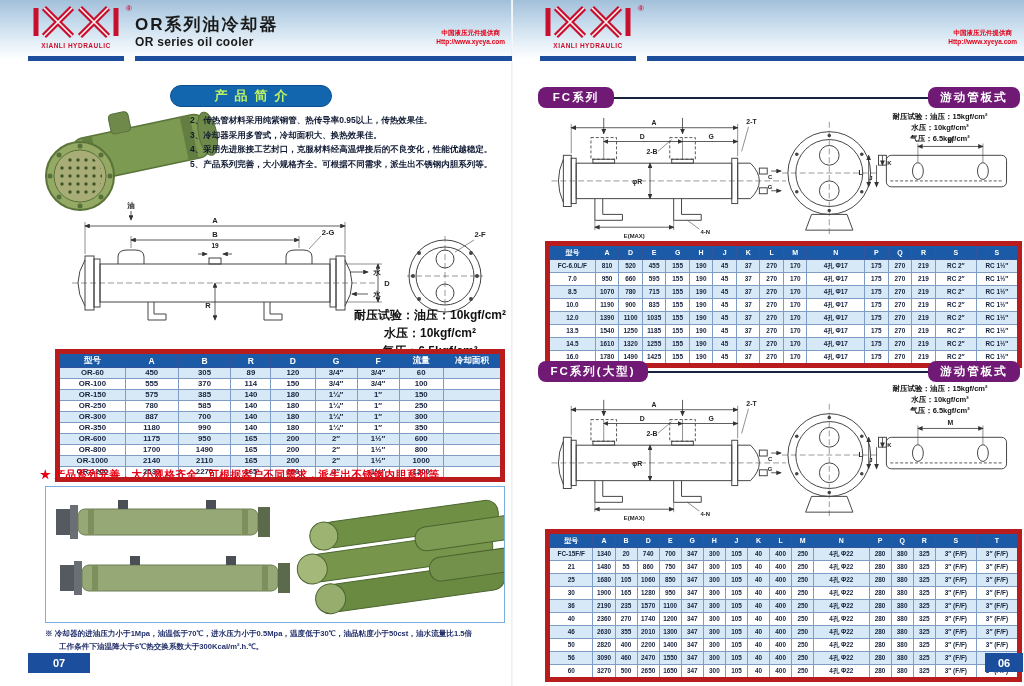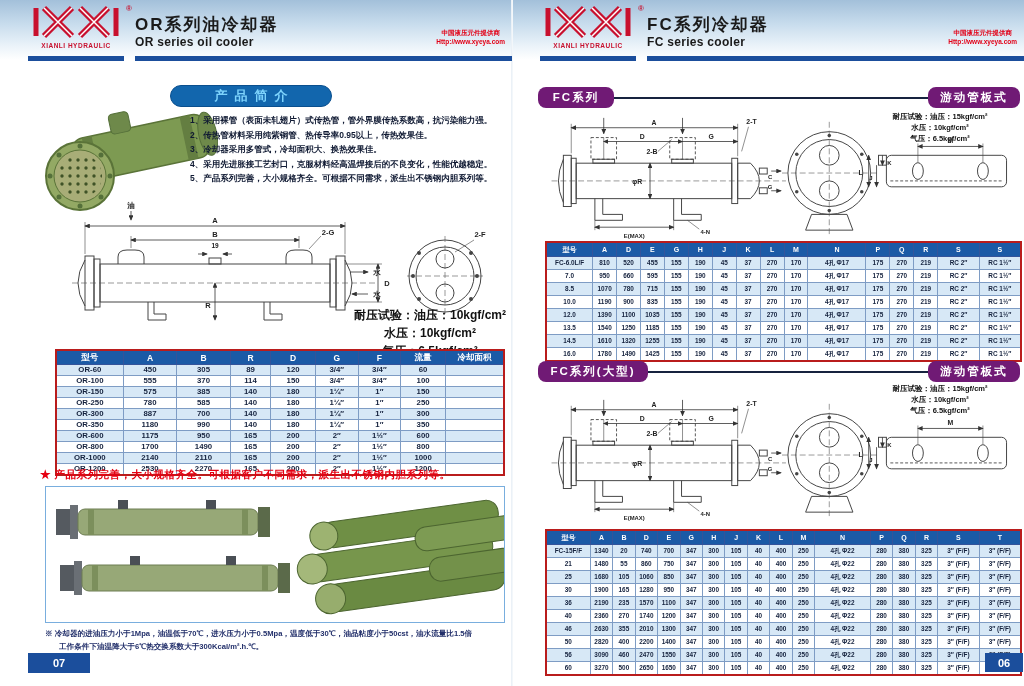--- a/index.html
+++ b/index.html
@@ -13,30 +13,30 @@
   .logo-text{position:absolute;left:0;top:37px;width:96px;text-align:center;color:#c8102e;font-size:6.5px;font-weight:bold;letter-spacing:.5px;}
   .reg{position:absolute;right:-8px;top:-1px;color:#c8102e;font-size:8px;font-weight:bold;}
   .title-block{position:absolute;left:135px;top:16px;}
   .title-cn{font-size:17px;font-weight:bold;color:#1a1a1a;letter-spacing:2px;line-height:1.1;}
   .title-en{font-size:12px;font-weight:bold;color:#1a1a1a;letter-spacing:.3px;}
   .supplier{position:absolute;right:7px;top:28px;text-align:center;color:#e30016;font-size:6.5px;font-weight:bold;line-height:1.4;}
   .bar{position:absolute;top:56px;height:5px;background:#1b4e9c;}
   .bar-short{left:28px;width:96px;} .bar-long{left:135px;width:377px;}
   .photo-main{position:absolute;left:26px;top:92px;width:192px;height:124px;}
   .pill{position:absolute;left:170px;top:85px;width:162px;height:22px;background:#1266ad;border:1px solid #0a4f8e;
-    color:#7dd3fc;font-weight:bold;font-size:13px;letter-spacing:7px;padding-left:7px;border-radius:12px;
+    color:#bef264;font-weight:bold;font-size:13px;letter-spacing:7px;padding-left:7px;border-radius:12px;
     display:flex;align-items:center;justify-content:center;box-sizing:border-box;}
   .intro-list{position:absolute;left:190px;top:114px;width:320px;font-size:8.5px;font-weight:bold;color:#101a33;line-height:1.6;}
   .intro-item{padding-left:1.6em;text-indent:-1.6em;margin-bottom:1px;}
   .tech text{font-family:"Liberation Sans",sans-serif;}
   .drawing-left{position:absolute;left:30px;top:196px;}
   .pressure{position:absolute;font-size:12px;font-weight:bold;color:#111;line-height:1.5;text-align:center;}
   .pressure-left{left:352px;top:306px;width:156px;}
   .table-wrap-or{position:absolute;left:55px;top:349px;width:450px;}
-  .data-table{border-collapse:collapse;width:100%;table-layout:fixed;background:#be185d;border:2px solid #b91c1c;}
+  .data-table{border-collapse:collapse;width:100%;table-layout:fixed;background:#be185d;border:5px solid #b91c1c;}
   .data-table th{background:#1b5aa6;color:#fff;font-weight:bold;border:1px solid #33539a;padding:0;text-align:center;}
   .data-table td{border:1px solid #7e9cc4;color:#14213d;font-weight:bold;padding:0;text-align:center;overflow:hidden;white-space:nowrap;}
   .data-table tbody tr:nth-child(odd){background:#d7e8f6;}
   .data-table tbody tr:nth-child(even){background:#ffffff;}
   #or-table th{height:13px;font-size:8.5px;} #or-table td{height:10px;font-size:7.8px;line-height:1;}
   #or-table th:nth-child(1){width:15%} #or-table th:nth-child(2),#or-table th:nth-child(3){width:12%}
   #or-table th:nth-child(4){width:9%} #or-table th:nth-child(5){width:10%}
   #or-table th:nth-child(6),#or-table th:nth-child(7){width:9.5%}
   #or-table th:nth-child(8){width:10%} #or-table th:nth-child(9){width:13%}
   .highlight{position:absolute;left:40px;top:468px;width:468px;color:#e60012;font-size:10.5px;font-weight:bold;letter-spacing:.5px;}
@@ -118,21 +118,20 @@
         <circle cx="54" cy="114" r="2.5"></circle>
       <circle cx="75" cy="63" r="2.5"></circle>
         <circle cx="33" cy="63" r="2.5"></circle>
       <circle cx="75" cy="105" r="2.5"></circle>
         <circle cx="33" cy="105" r="2.5"></circle>
     </g>
   </svg>
 
   <div class="pill">产品简介</div>
   <div class="intro-list">
-      <div class="intro-item">1、采用裸管（表面未轧翅片）式传热管，管外界膜传热系数高，抗污染能力强。</div>
       <div class="intro-item">2、传热管材料采用纯紫铜管、热传导率0.95以上，传热效果佳。</div>
       <div class="intro-item">3、冷却器采用多管式，冷却面积大、换热效果佳。</div>
       <div class="intro-item">4、采用先进胀接工艺封口，克服材料经高温焊接后的不良变化，性能优越稳定。</div>
       <div class="intro-item">5、产品系列完善，大小规格齐全。可根据不同需求，派生出不锈钢内胆系列等。</div>
     </div>
 
   <svg class="tech drawing-left" width="480" height="150" viewBox="0 0 480 150">
     <defs>
       <marker id="aE" markerWidth="7" markerHeight="6" refX="6" refY="3" orient="auto">
           <path d="M0,0L7,3L0,6Z" fill="#333"></path>
@@ -406,24 +405,20 @@
         <path d="M52,3 L80,31 M80,3 L52,31"></path>
       </g>
       <g stroke="#ffffff" stroke-width="1.5" fill="none">
         <path d="M16,3 L44,31 M44,3 L16,31"></path>
         <path d="M52,3 L80,31 M80,3 L52,31"></path>
       </g>
     </svg>
     <span class="reg">®</span>
     <div class="logo-text">XIANLI HYDRAULIC</div>
   </div>
-  <div class="title-block">
-    <div class="title-cn">FC系列冷却器</div>
-    <div class="title-en">FC series cooler</div>
-  </div>
   <div class="supplier">
     <div>中国液压元件提供商</div>
     <div>Http://www.xyeya.com</div>
   </div>
   <div class="bar bar-short"></div>
   <div class="bar bar-long"></div>
 
   <div class="sec-badge" style="left:26px;top:87px;width:76px;">FC系列</div>
   <div class="sec-line" style="left:102px;top:97px;width:314px;"></div>
   <div class="sec-badge" style="left:416px;top:87px;width:92px;">游动管板式</div>

